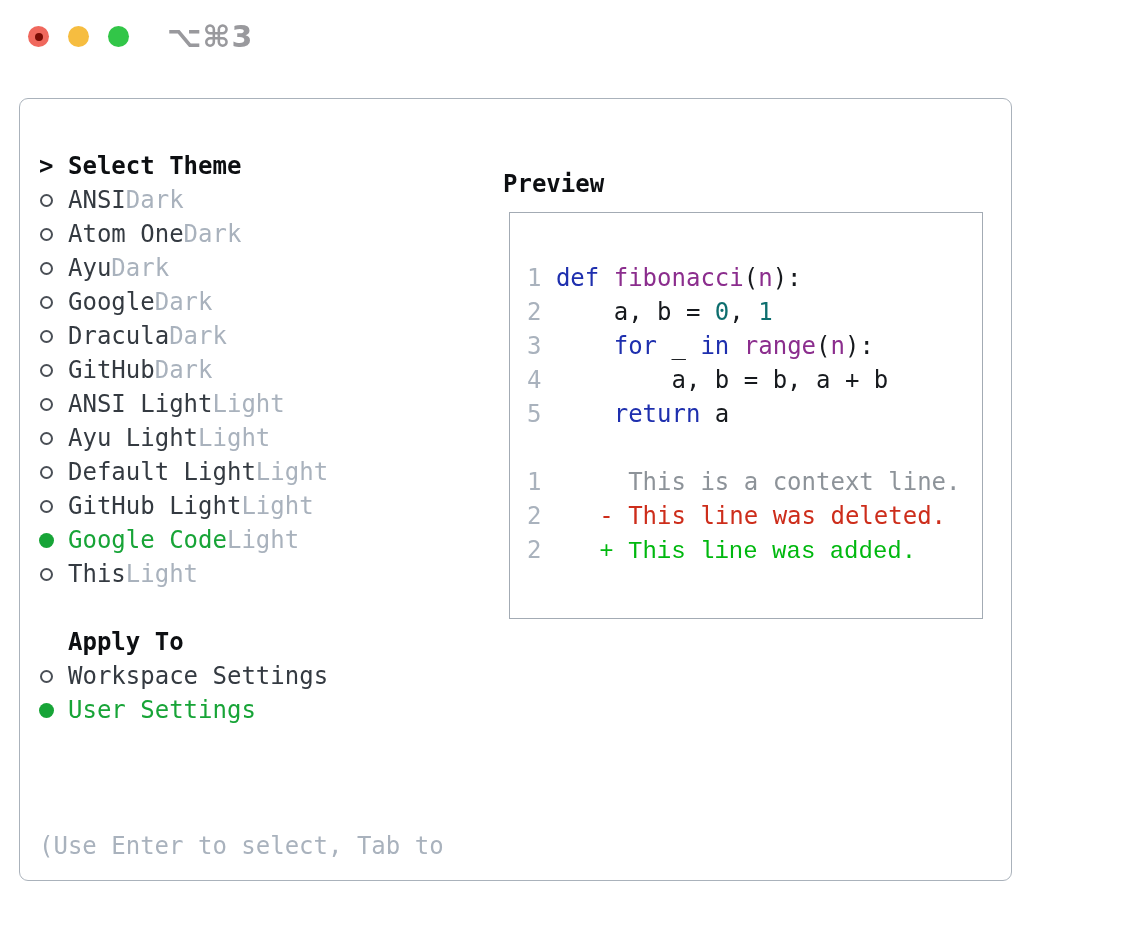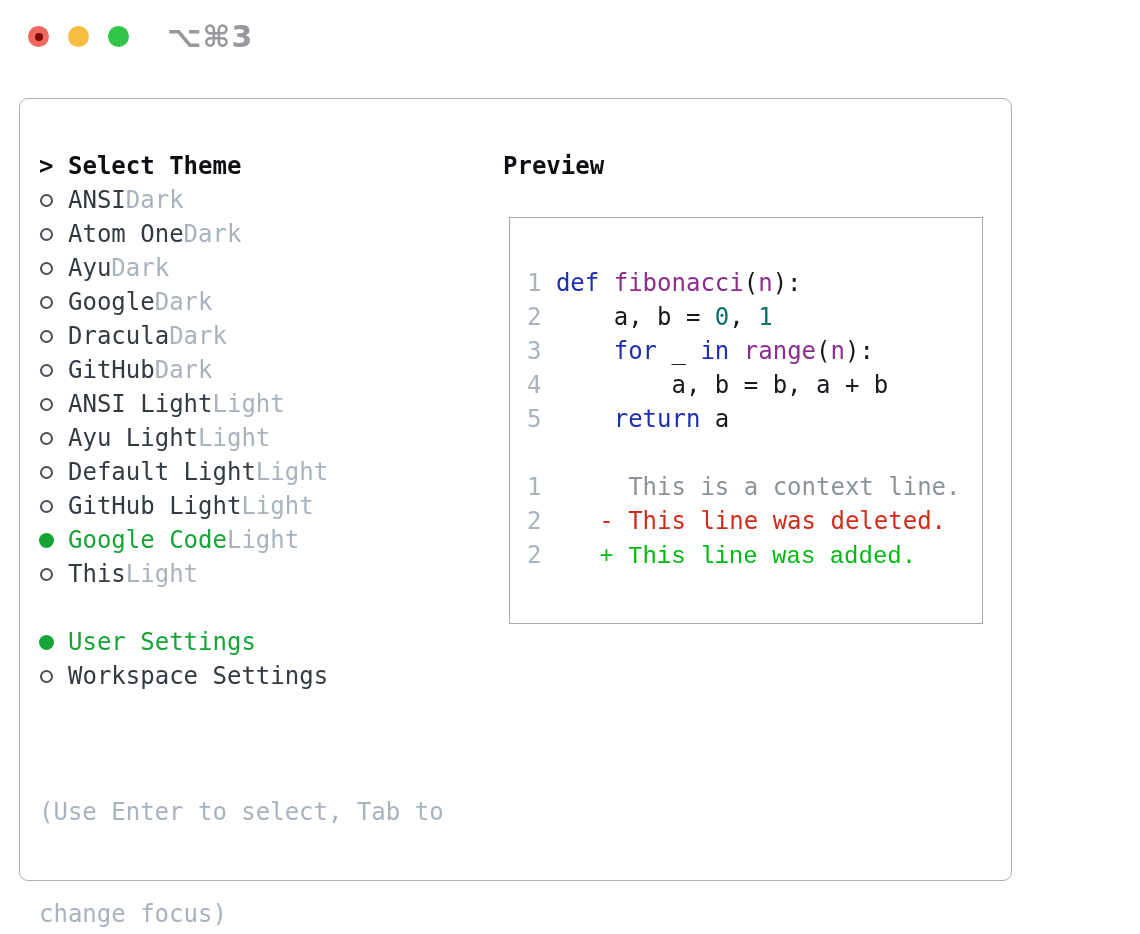--- a/index.html
+++ b/index.html
@@ -20,40 +20,40 @@
   .win-title{position:absolute;left:167px;top:20px;font-size:30px;line-height:34px;
              font-weight:600;color:var(--title-gray);
              font-family:"DejaVu Sans","Liberation Sans",sans-serif;letter-spacing:1px;}
 
   
   .panel{position:absolute;left:19px;top:98px;width:993px;height:783px;
          box-sizing:border-box;border:1.5px solid var(--panel-border);
          border-radius:9px;background:#ffffff;}
 
   .left-col{position:absolute;left:19px;top:50px;width:450px;}
-  .right-col{position:absolute;left:483px;top:50px;width:500px;}
+  .right-col{position:absolute;left:483px;top:68px;width:500px;}
 
   .row{height:34px;display:flex;align-items:center;white-space:pre;
        font-size:24px;line-height:34px;color:var(--text);}
   .marker{width:29px;flex:none;display:inline-flex;align-items:center;}
   .cursor{font-weight:700;color:var(--heading);}
   .ring{width:13px;height:13px;box-sizing:border-box;border:2px solid #4a4f56;
         border-radius:50%;margin-left:1px;}
   .dot-green{width:15px;height:15px;border-radius:50%;background:var(--accent-green);}
   .h1{font-weight:700;color:var(--heading);}
   .h2{font-weight:700;color:var(--heading);}
   .t-variant{color:var(--muted);}
   .t-name{color:var(--text);}
   .t-name.sel{color:var(--accent-green);}
   .spacer{height:34px;}
 
   .hint{font-size:24px;line-height:34px;color:var(--muted);white-space:pre;}
 
   
-  .preview-box{margin-left:6px;margin-top:34px;width:474px;height:407px;
+  .preview-box{margin-left:6px;margin-top:11px;width:474px;height:407px;
                box-sizing:border-box;border:1.5px solid var(--preview-border);
                background:#ffffff;overflow:hidden;}
   pre.code{margin:0;padding:48px 0 0 17px;font-family:inherit;
            font-size:24px;line-height:34px;white-space:pre;}
   .code-line{height:34px;}
   .ln{color:var(--muted);}
   .s-kw{color:var(--keyword);}
   .s-fn{color:var(--function);}
   .s-num{color:var(--literal);}
   .s-pl{color:var(--code-plain);}
@@ -94,24 +94,28 @@
           <div class="row"><span class="marker"><span class="ring"></span></span><span class="t-name">ANSI Light</span> <span class="t-variant">Light</span></div>
           <div class="row"><span class="marker"><span class="ring"></span></span><span class="t-name">Ayu Light</span> <span class="t-variant">Light</span></div>
           <div class="row"><span class="marker"><span class="ring"></span></span><span class="t-name">Default Light</span> <span class="t-variant">Light</span></div>
           <div class="row"><span class="marker"><span class="ring"></span></span><span class="t-name">GitHub Light</span> <span class="t-variant">Light</span></div>
           <div class="row"><span class="marker"><span class="dot-green"></span></span><span class="t-name sel">Google Code</span> <span class="t-variant">Light</span></div>
           <div class="row"><span class="marker"><span class="ring"></span></span><span class="t-name">This</span> <span class="t-variant">Light</span></div>
         </div>
 
       <div class="spacer"></div>
 
+      <div class="row">
+        <span class="marker"></span>
+        <span class="h2">Apply To</span>
+      </div>
 
       <div id="applyList">
+          <div class="row"><span class="marker"><span class="ring"></span></span><span class="t-name">Workspace Settings</span></div>
           <div class="row"><span class="marker"><span class="dot-green"></span></span><span class="t-name sel">User Settings</span></div>
-          <div class="row"><span class="marker"><span class="ring"></span></span><span class="t-name">Workspace Settings</span></div>
         </div>
 
       <div class="spacer"></div>
 
       <div class="hint">
         <div>(Use Enter to select, Tab to</div>
         <div>change focus)</div>
       </div>
     </div>
 

